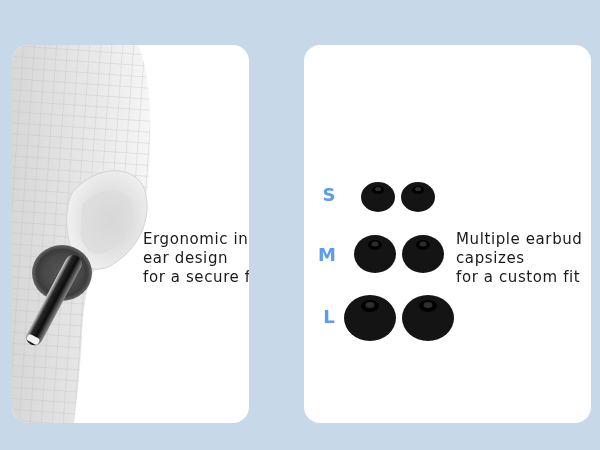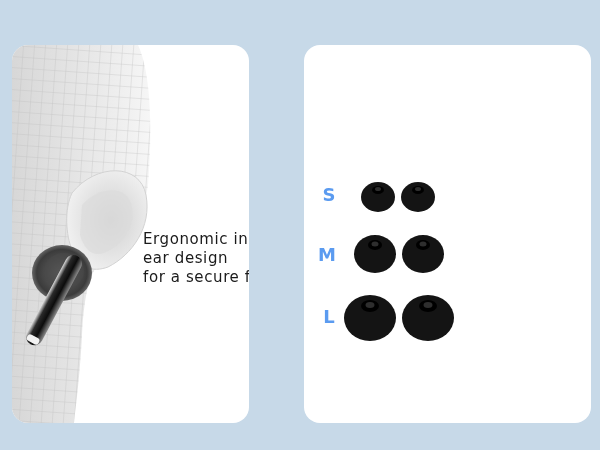--- a/index.html
+++ b/index.html
@@ -112,13 +112,16 @@
     <ellipse cx="26" cy="25" rx="26" ry="23" fill="#141414"></ellipse>
     <ellipse cx="26" cy="13" rx="9" ry="6" fill="#000"></ellipse>
     <ellipse cx="26" cy="12" rx="4.5" ry="3" fill="#2e2e2e"></ellipse>
   </svg>
   <svg class="tip" style="left:98px; top:248px;" width="52" height="48" viewBox="0 0 52 48">
     <ellipse cx="26" cy="25" rx="26" ry="23" fill="#141414"></ellipse>
     <ellipse cx="26" cy="13" rx="9" ry="6" fill="#000"></ellipse>
     <ellipse cx="26" cy="12" rx="4.5" ry="3" fill="#2e2e2e"></ellipse>
   </svg>
 
+  <div class="caption">Multiple earbud
+capsizes
+for a custom fit</div>
 </div>
 
 </body></html>

